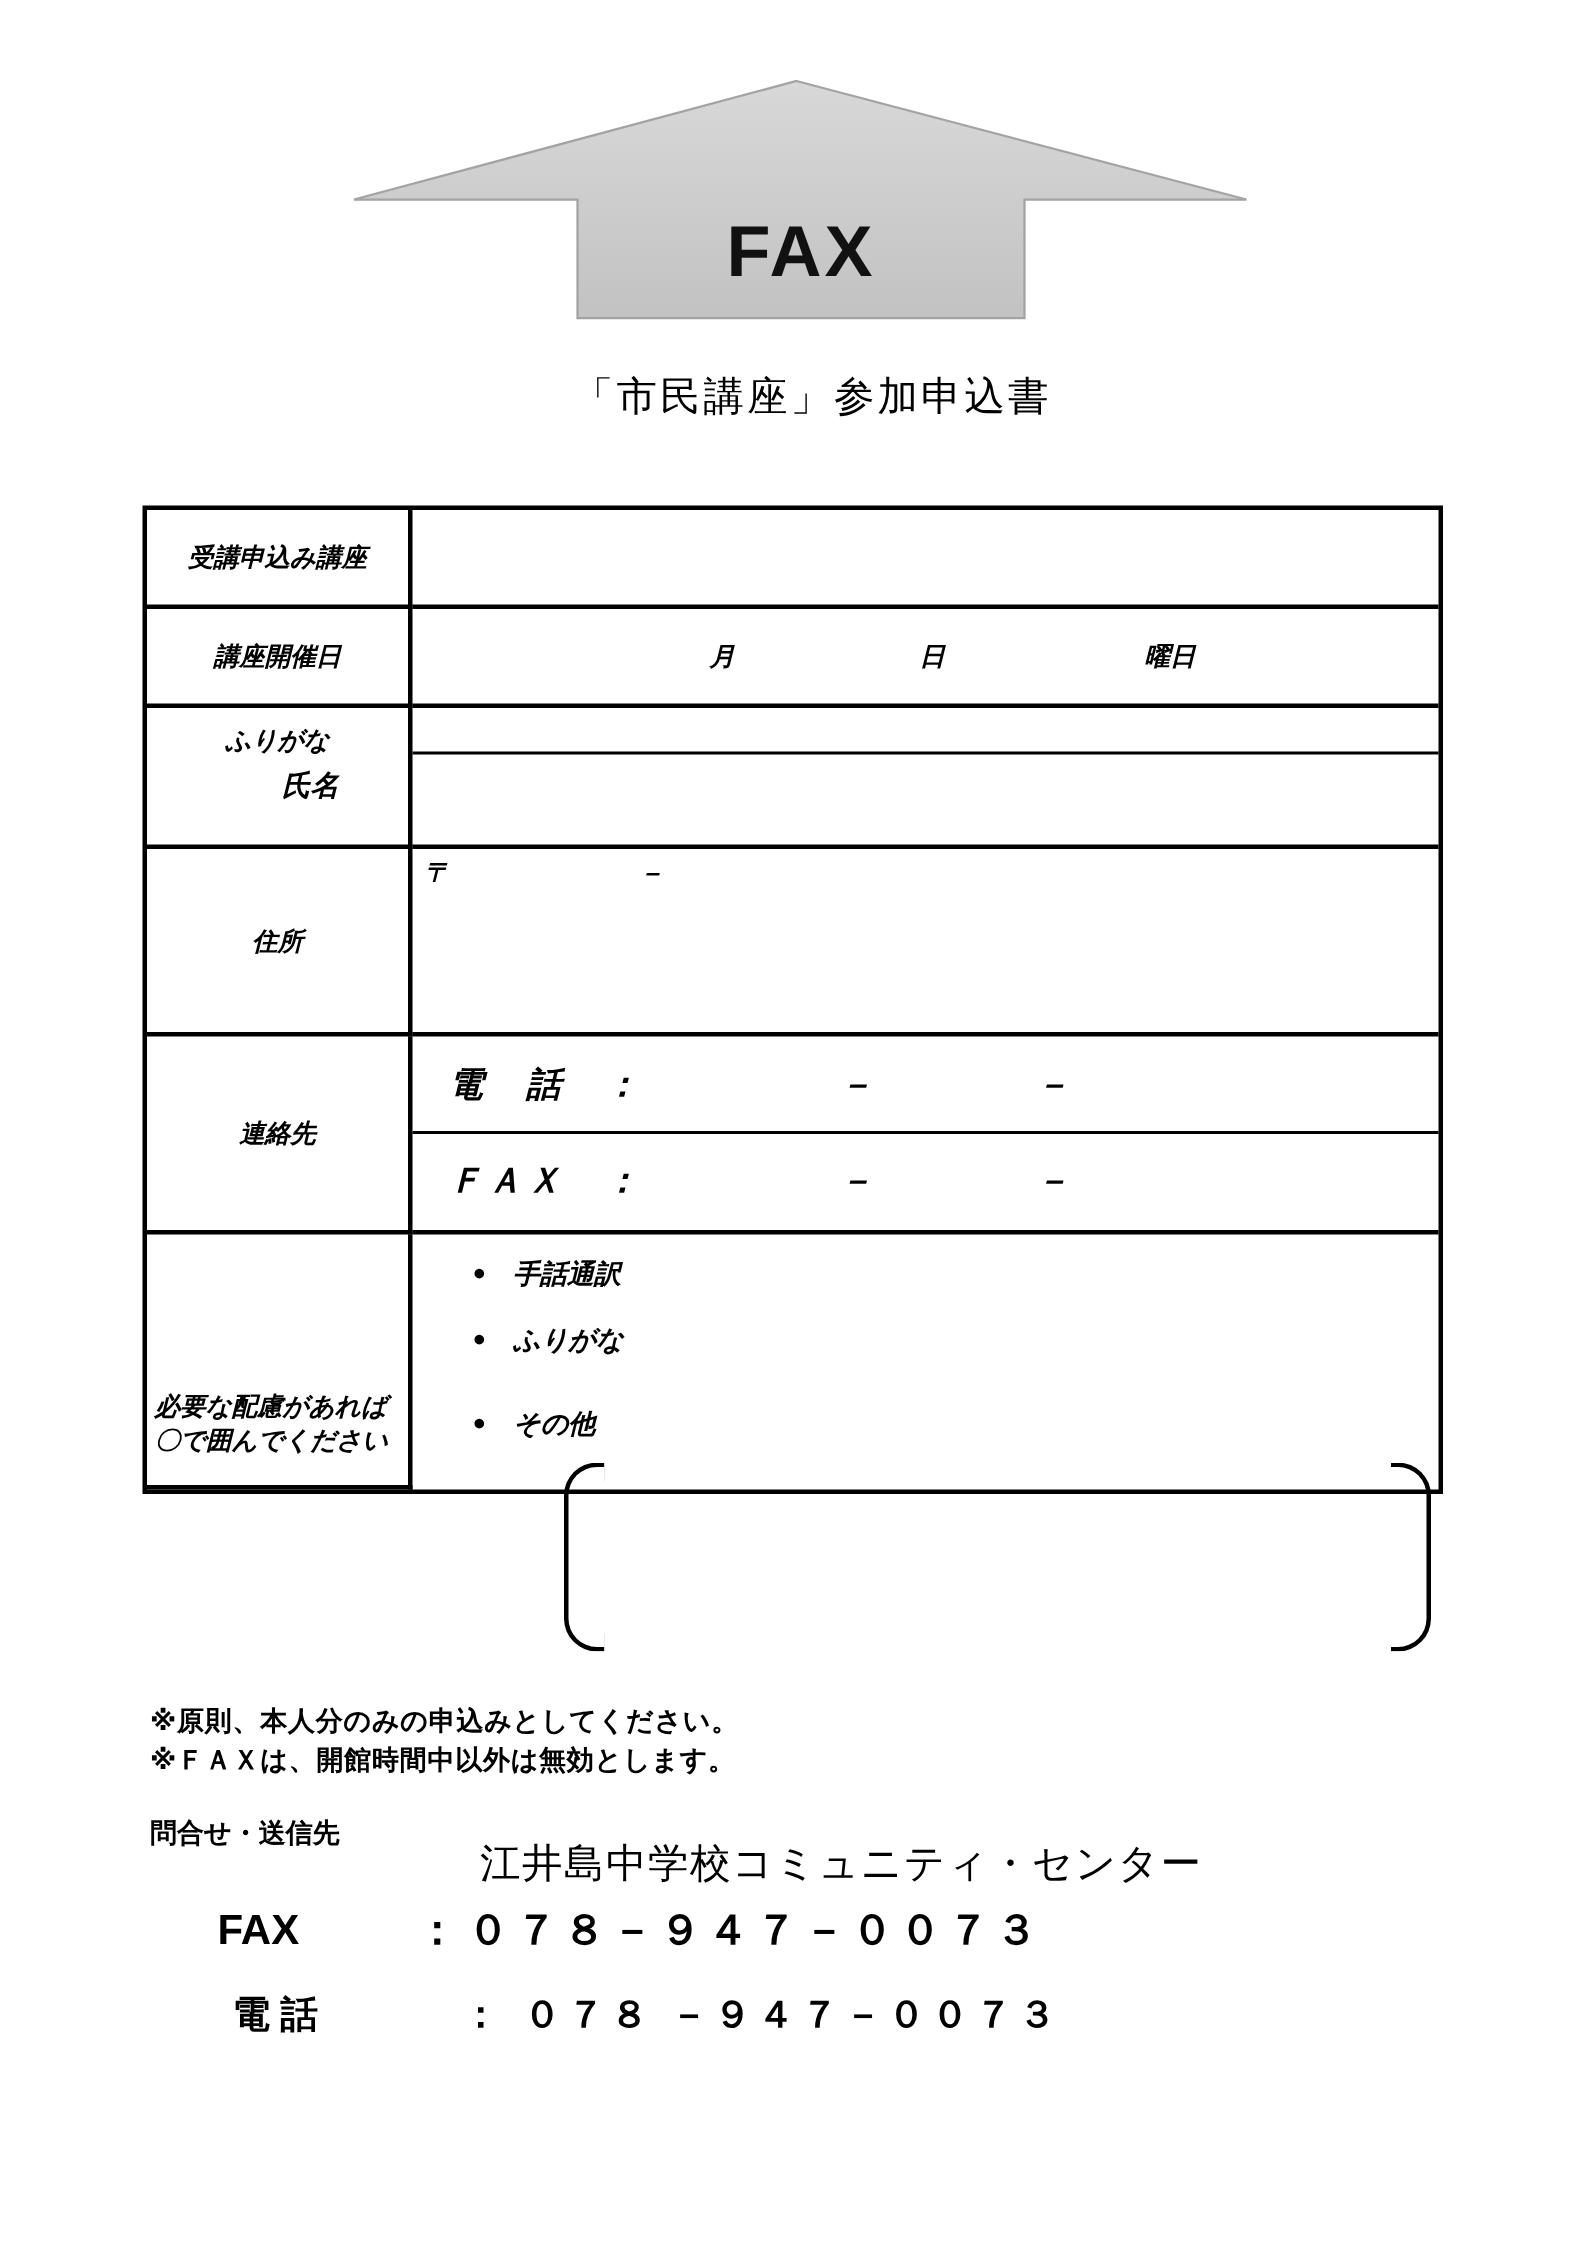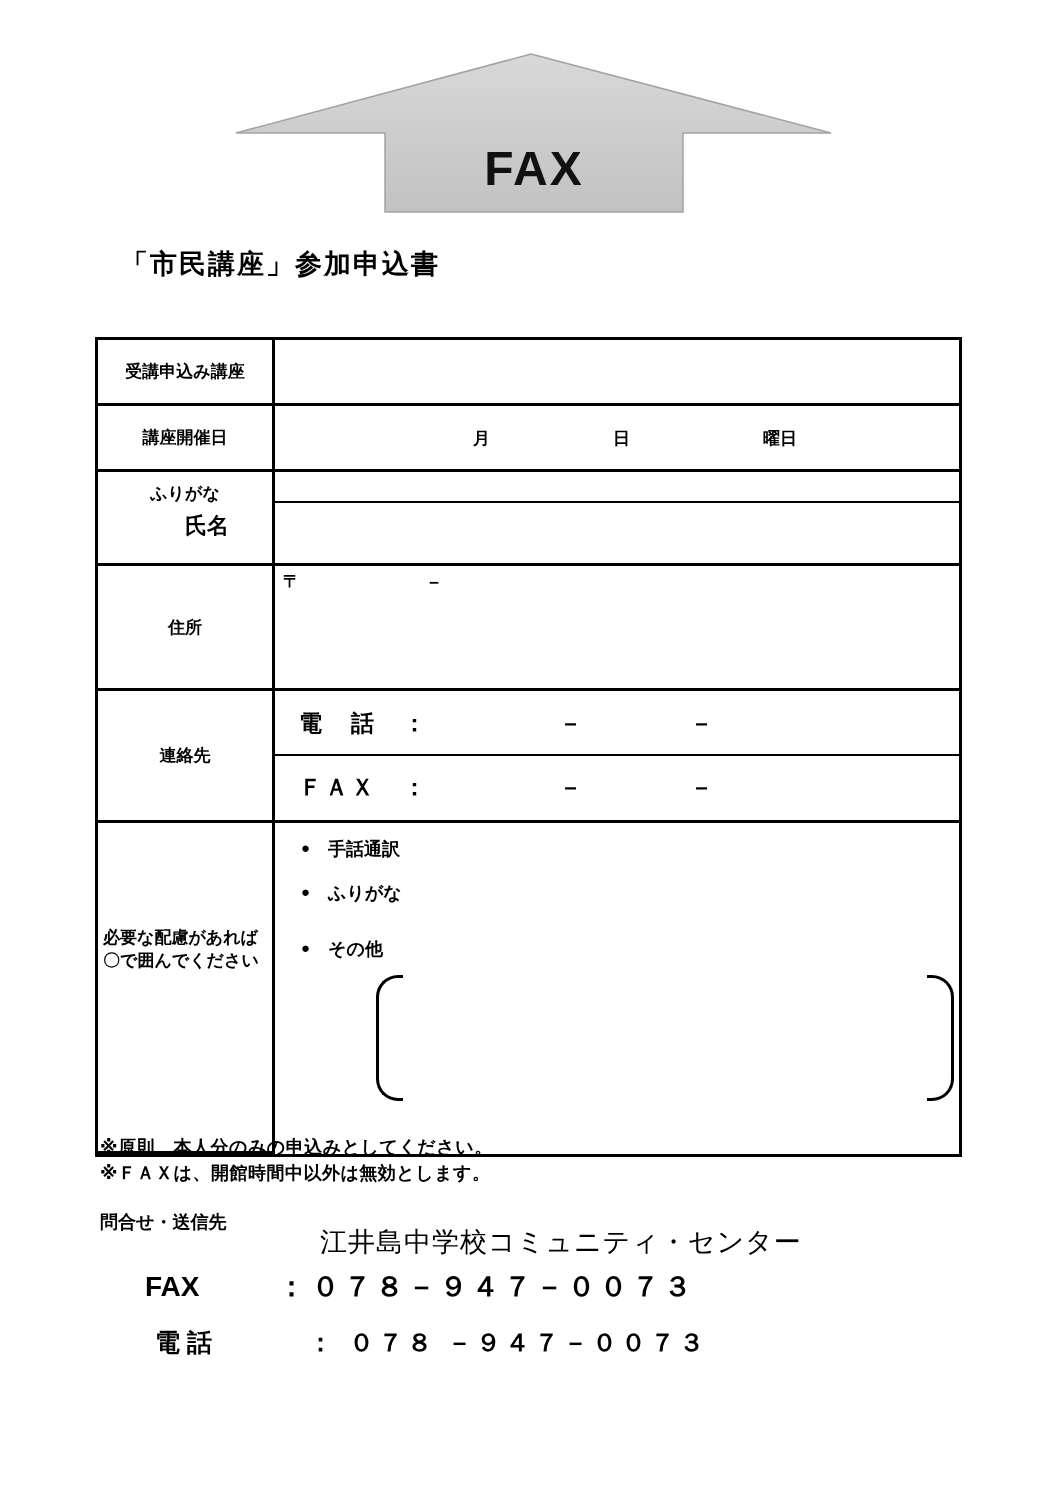--- a/index.html
+++ b/index.html
@@ -15,68 +15,69 @@
   #arrow-wrap { left:0; top:0; width:1058px; height:230px; }
   #fax-arrow-label {
     left:385px; top:128px; width:298px; height:80px;
     display:flex; align-items:center; justify-content:center;
     font-size:48px; font-weight:bold; letter-spacing:2px; color:#111;
   }
 
   
   #form-title {
     left:95px; top:246px; width:867px;
-    text-align:left; padding-left:26px;
-    font-size:27px; font-weight:bold; letter-spacing:2px;
+    text-align:center; padding-left:26px;
+    font-size:27px; font-weight:normal; letter-spacing:2px;
   }
 
   
   #form-table {
-    left:95px; top:337px; width:867px; height:820px;
+    left:95px; top:337px; width:867px; height:659px;
     border:3px solid #000;
     display:grid;
     grid-template-columns:177px 1fr;
     grid-template-rows:66px 66px 94px 125px 132px 1fr;
+    font-style:italic;
   }
   .lbl, .val { border-bottom:3px solid #000; }
   .lbl { border-right:3px solid #000;
          display:flex; flex-direction:column; align-items:center; justify-content:center;
          font-weight:bold; font-size:17px; text-align:center; }
   .val { position:relative; font-weight:bold; }
 
   
   .date-part { position:absolute; top:50%; transform:translateY(-50%); font-size:17px; font-weight:bold; }
   #date-month   { left:198px; }
   #date-day     { left:338px; }
   #date-weekday { left:488px; }
 
   
   .lbl-name { justify-content:flex-start; padding-top:10px; }
   .furigana-small { font-size:17px; font-weight:bold; }
-  .name-big { font-size:22px; font-weight:bold; margin-top:6px;margin-left:44px; }
+  .name-big { font-size:19px; font-weight:bold; margin-top:6px;margin-left:44px; }
   .subrow { position:relative; }
   .sub-furigana { height:31px; border-bottom:2px solid #000; }
   .sub-name { height:60px; }
 
   
   #postal-mark { position:absolute; left:8px; top:4px; font-size:17px; }
   #postal-dash { position:absolute; left:150px; top:4px; font-size:18px; }
 
   
   .sub-phone { height:65px; border-bottom:2px solid #000; }
   .sub-fax { height:62px; }
   .contact-line { position:absolute; left:24px; top:50%; transform:translateY(-50%);
                   font-size:23px; font-weight:bold; letter-spacing:3px; white-space:pre; }
   .contact-line .dash1 { margin-left:130px; }
   .contact-line .dash2 { margin-left:105px; }
 
   
   .lbl-care { align-items:flex-start; justify-content:flex-start;
               text-align:left; padding:104px 4px 0 5px; line-height:1.35; font-size:17px; }
-  .option-item { position:absolute; left:26px; font-size:18px; font-weight:bold; }
+  .option-item { position:absolute; left:40px; font-size:18px; font-weight:bold; }
   .option-item .bullet { font-size:15px; margin-right:18px; vertical-align:2px; }
   #option-1 { top:14px; }
   #option-2 { top:58px; }
   #option-3 { top:114px; }
   .big-paren { position:absolute; top:152px; height:126px; width:27px; }
   #paren-left  { left:101px; border:3px solid #000; border-right:none; border-radius:22px 0 0 22px; }
   #paren-right { left:652px; border:3px solid #000; border-left:none; border-radius:0 22px 22px 0; }
 
   
   .note-line { left:100px; width:760px; font-size:18px; font-weight:bold; letter-spacing:0.5px; }

